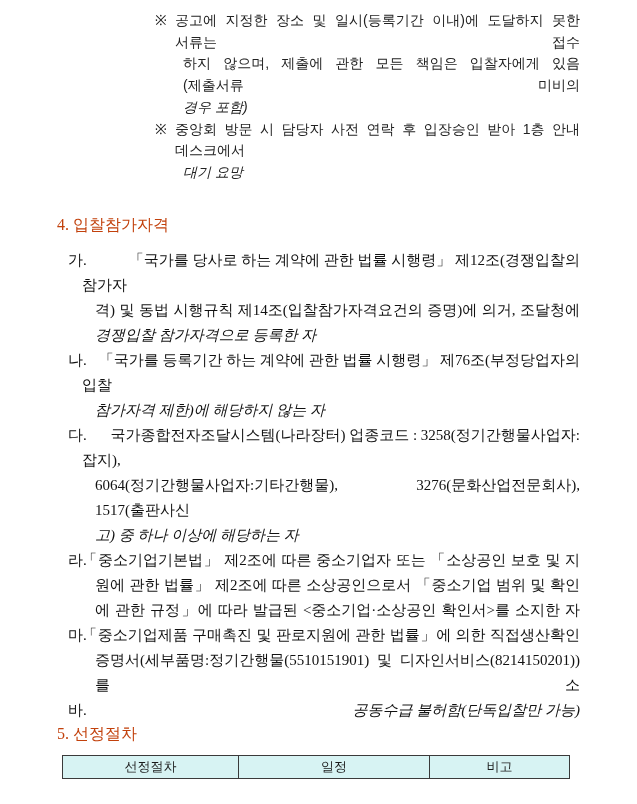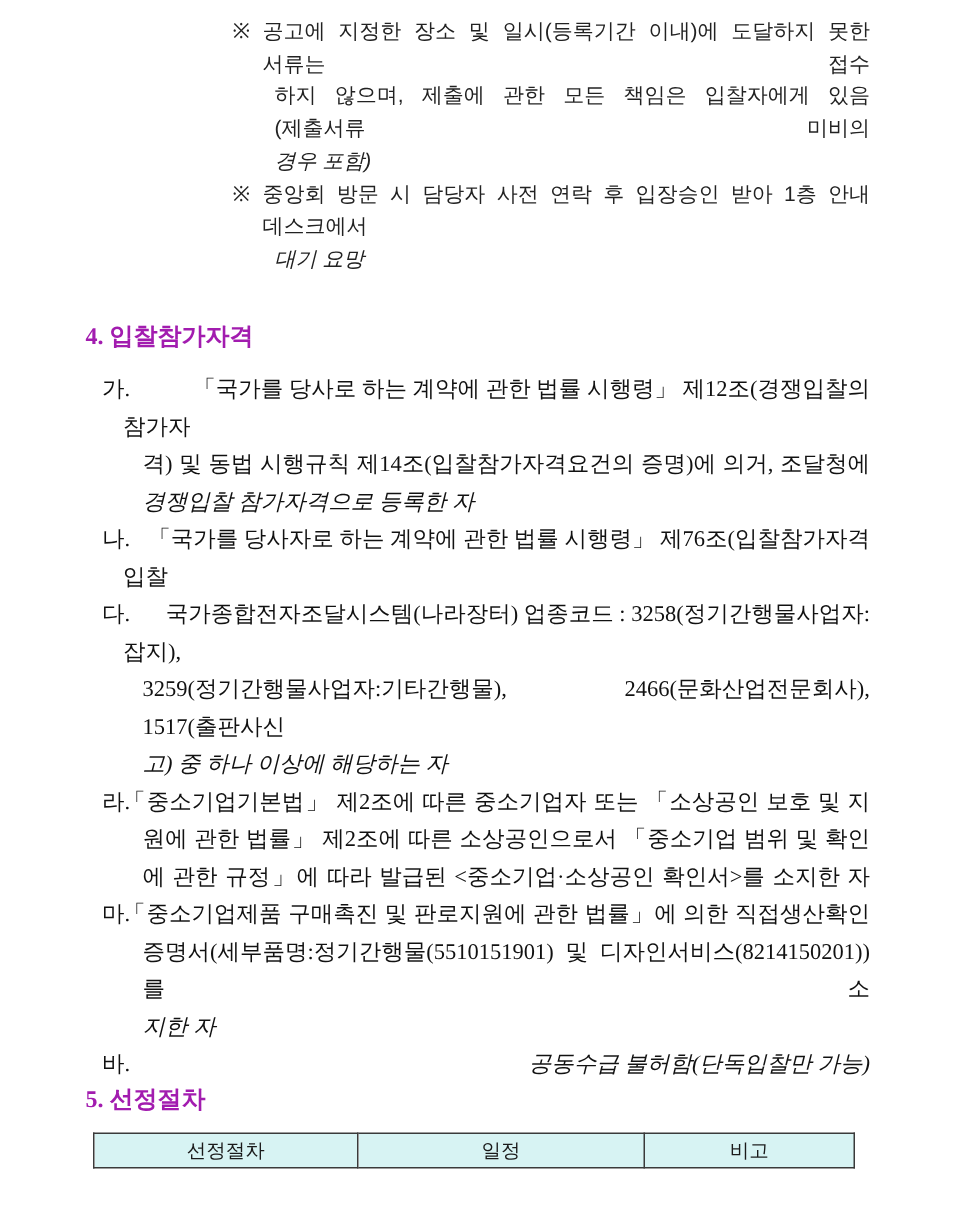--- a/index.html
+++ b/index.html
@@ -18,21 +18,21 @@
   .note-item { display: flex; }
   .note-marker { width: 28px; flex-shrink: 0; line-height: 21.7px; }
   .note-lines { flex: 1; }
   .nline { line-height: 21.7px; word-break: keep-all; }
   .nline.first { margin-left: -8px; }
   .fill { text-align: justify; text-align-last: justify; }
   .last { text-align: left; font-style: italic; }
   
   .sec-heading {
     font-family: "Liberation Serif", serif;
-    font-size: 16px; font-weight: bold; color: #a21caf;
+    font-size: 16px; font-weight: normal; color: #c2410c;
     line-height: 22px;
   }
   .sec-heading.h4 { margin-top: 30px; }
   .sec-heading.h5 { }
   
   .items { margin-top: 12px; font-family: "Liberation Serif", serif; font-size: 15px; color: #111; }
   .item { display: flex; margin-left: 11px; }
   .item-label { width: 27px; flex-shrink: 0; line-height: 25px; }
   .item-lines { flex: 1; }
   .jline { line-height: 25px; word-break: keep-all; }
@@ -82,45 +82,45 @@
       <span class="item-label">가.</span>
       <div class="item-lines">
         <div class="jline first fill">「국가를 당사로 하는 계약에 관한 법률 시행령」 제12조(경쟁입찰의 참가자</div>
         <div class="jline fill">격) 및 동법 시행규칙 제14조(입찰참가자격요건의 증명)에 의거, 조달청에</div>
         <div class="jline last">경쟁입찰 참가자격으로 등록한 자</div>
       </div>
     </div>
     <div class="item">
       <span class="item-label">나.</span>
       <div class="item-lines">
-        <div class="jline first fill">「국가를 당사자로 하는 계약에 관한 법률 시행령」 제76조(입찰참가자격 입찰</div>
+        <div class="jline first fill">「국가를 등록기간 하는 계약에 관한 법률 시행령」 제76조(부정당업자의 입찰</div>
+        <div class="jline last">참가자격 제한)에 해당하지 않는 자</div>
       </div>
     </div>
     <div class="item">
       <span class="item-label">다.</span>
       <div class="item-lines">
         <div class="jline first fill">국가종합전자조달시스템(나라장터) 업종코드 : 3258(정기간행물사업자:잡지),</div>
-        <div class="jline fill">3259(정기간행물사업자:기타간행물), 2466(문화산업전문회사), 1517(출판사신</div>
+        <div class="jline fill">6064(정기간행물사업자:기타간행물), 3276(문화산업전문회사), 1517(출판사신</div>
         <div class="jline last">고) 중 하나 이상에 해당하는 자</div>
       </div>
     </div>
     <div class="item">
       <span class="item-label">라.</span>
       <div class="item-lines">
         <div class="jline first fill">「중소기업기본법」 제2조에 따른 중소기업자 또는 「소상공인 보호 및 지</div>
         <div class="jline fill">원에 관한 법률」 제2조에 따른 소상공인으로서 「중소기업 범위 및 확인</div>
         <div class="jline fill">에 관한 규정」에 따라 발급된 &lt;중소기업·소상공인 확인서&gt;를 소지한 자</div>
       </div>
     </div>
     <div class="item">
       <span class="item-label">마.</span>
       <div class="item-lines">
         <div class="jline first fill">「중소기업제품 구매촉진 및 판로지원에 관한 법률」에 의한 직접생산확인</div>
         <div class="jline fill">증명서(세부품명:정기간행물(5510151901) 및 디자인서비스(8214150201))를 소</div>
-        <div class="jline last">지한 자</div>
       </div>
     </div>
     <div class="item">
       <span class="item-label">바.</span>
       <div class="item-lines">
         <div class="jline first last">공동수급 불허함(단독입찰만 가능)</div>
       </div>
     </div>
   </div>
 

